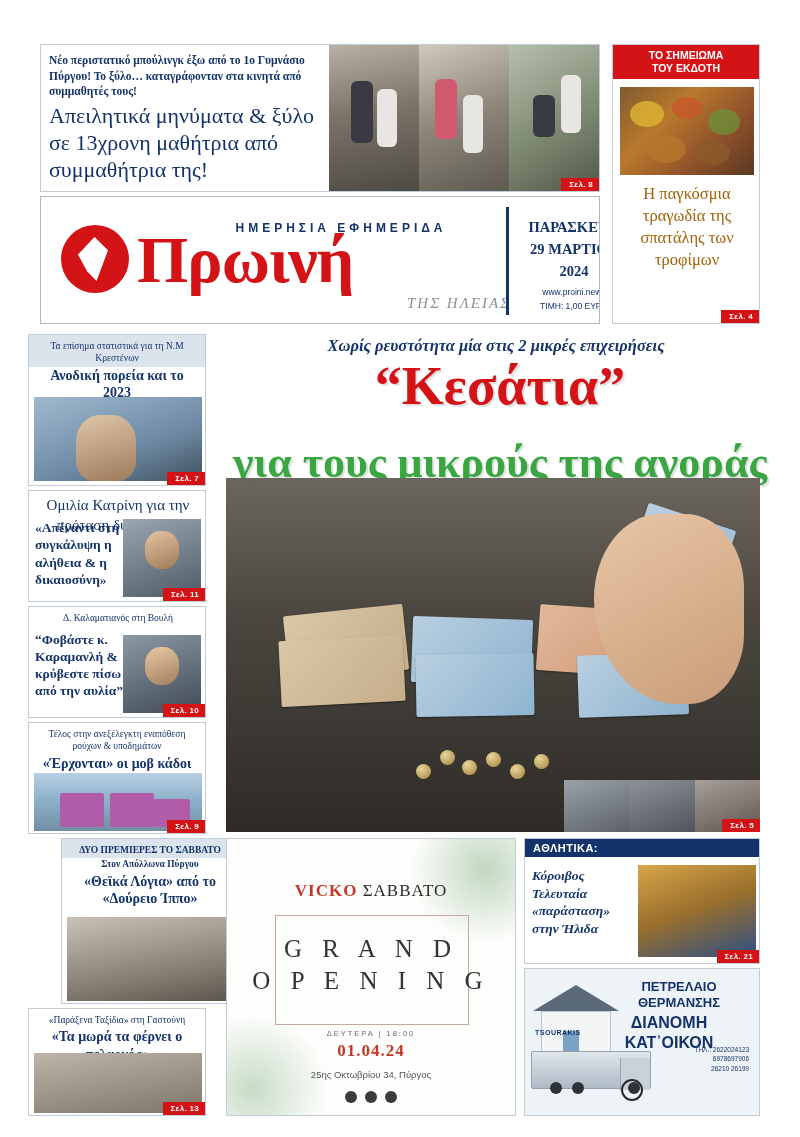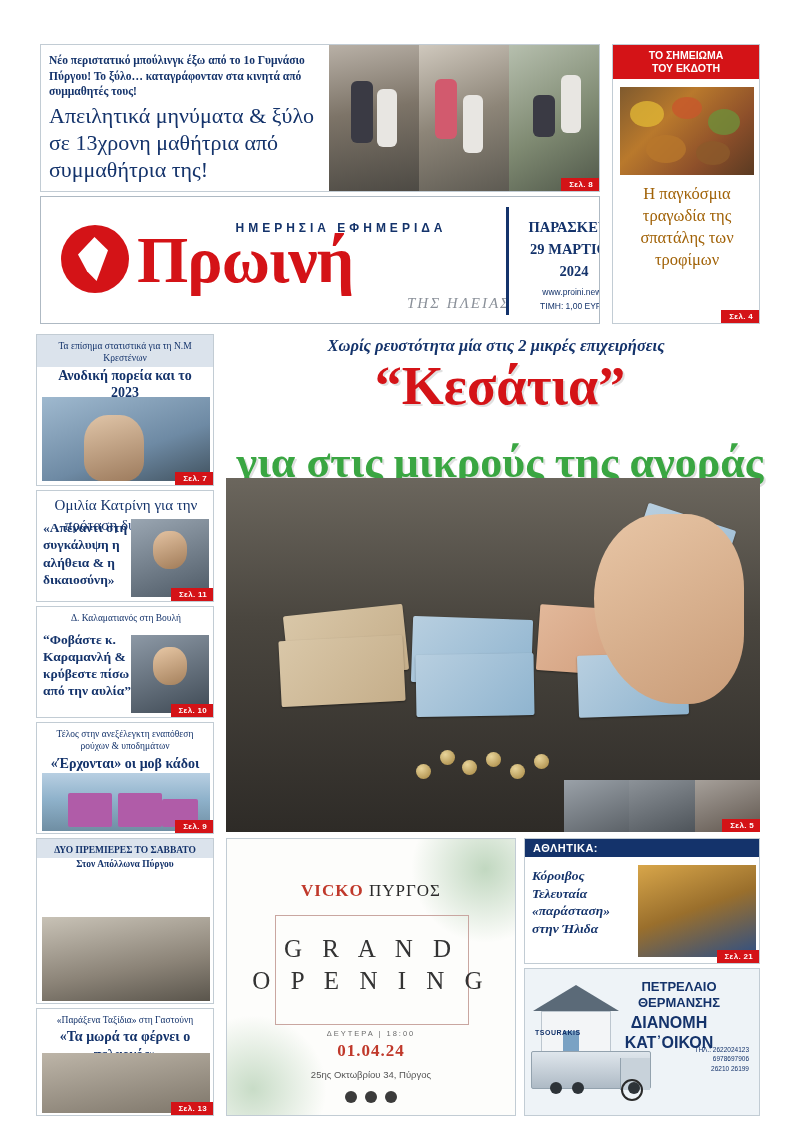--- a/index.html
+++ b/index.html
@@ -129,21 +129,21 @@
     background: radial-gradient(circle at 35% 30%, #e8d49a, #a4843f); }
   #hand { position: absolute; right: 16px; top: 36px; width: 150px; height: 190px;
     background: linear-gradient(150deg,#e8c6a6 0%, #c99c78 100%); border-radius: 48% 42% 40% 60%; }
   #lead-faces { position: absolute; right: 0; bottom: 0; width: 196px; height: 52px; display: flex; }
   #lead-faces .f { flex:1; height:100%; }
   .face1 { background: linear-gradient(160deg,#9aa1a8,#5c6268); }
   .face2 { background: linear-gradient(160deg,#8c9298,#4e545a); }
   .face3 { background: linear-gradient(160deg,#a6a09a,#60564e); }
 
   
-  .lbox { left: 36px; width: 178px; border: 1px solid #c2ccd4; background: #fff; }
+  .lbox { left: 28px; width: 178px; border: 1px solid #c2ccd4; background: #fff; }
   .lbox .kick {
     font-size: 9.5px; color: #14336b; text-align: center; line-height: 1.3;
     padding: 5px 6px 2px; font-family: "Liberation Serif", serif;
   }
   .lbox .hl {
     font-size: 14px; color: #14336b; text-align: center; line-height: 1.25;
     padding: 0 6px 5px; font-weight: normal;
   }
   .lbox .hl.b { font-weight: bold; }
 
@@ -172,21 +172,21 @@
   #lb3 .tx { position: absolute; left: 6px; top: 24px; width: 96px; color:#14336b;
     font-size: 13.5px; line-height: 1.26; font-weight: bold; }
   #lb3 .kick2 { position: absolute; left: 6px; top: 5px; width: 166px; text-align:center;
     font-size: 9.5px; color:#14336b; line-height:1.3; }
 
   #lb4 { top: 722px; height: 112px; }
   #lb4-photo { position: absolute; left: 5px; top: 50px; width: 168px; height: 58px;
     background: linear-gradient(180deg,#b8cfe2 0%, #8fb2cb 45%, #6f8ea3 100%); }
   .bin { position:absolute; bottom: 4px; width: 44px; height: 34px; background:#b05ca8; border-radius: 2px; }
 
-  #lb5 { top: 838px; height: 166px; }
+  #lb5 { top: 838px; height: 166px; margin-left: 33px; }
   #lb5 .kick { background: #dbe3ec; font-weight: bold; }
   #lb5-photo { position: absolute; left: 5px; top: 78px; width: 168px; height: 84px;
     background: linear-gradient(170deg,#c8c2b6 0%, #8b8377 60%, #5a554c 100%); }
 
   #lb6 { top: 1008px; height: 108px; }
   #lb6-photo { position: absolute; left: 5px; top: 44px; width: 168px; height: 60px;
     background: linear-gradient(170deg,#bdb5a8 0%, #7e766a 100%); }
 
   
   #ad-center { left: 226px; top: 838px; width: 290px; height: 278px;
@@ -301,21 +301,21 @@
       </div>
       <div id="masthead-meta">
         <div>www.proini.news</div>
         <div>ΤΙΜΗ: 1,00 ΕΥΡΩ</div>
       </div>
     </div>
   </div>
 
   <div id="lead-kicker">Χωρίς ρευστότητα μία στις 2 μικρές επιχειρήσεις</div>
   <div id="lead-title">“Κεσάτια”</div>
-  <div id="lead-title2">για στις μικρούς της αγοράς</div>
+  <div id="lead-title2">για τους μικρούς της αγοράς</div>
 
   <div class="box" id="lead-photo">
     <div id="cashdrawer">
       <div class="note n10" style="left:60px; top:132px; width:120px; height:66px; transform:rotate(-6deg);"></div>
       <div class="note n10" style="left:54px; top:160px; width:124px; height:66px; transform:rotate(-3deg);"></div>
       <div class="note n20" style="left:186px; top:140px; width:120px; height:66px; transform:rotate(2deg);"></div>
       <div class="note n20" style="left:190px; top:176px; width:118px; height:62px; transform:rotate(-1deg);"></div>
       <div class="note n50" style="left:312px; top:130px; width:116px; height:66px; transform:rotate(4deg);"></div>
       <div class="note n20" style="left:402px; top:36px; width:92px; height:120px; transform:rotate(18deg);"></div>
       <div class="note n20" style="left:352px; top:176px; width:110px; height:62px; transform:rotate(-2deg);"></div>
@@ -370,37 +370,38 @@
       <div class="bin" style="left:26px;"></div>
       <div class="bin" style="left:76px;"></div>
       <div class="bin" style="left:120px; width:36px; height:28px;"></div>
     </div>
     <div class="seal">Σελ. 9</div>
   </div>
 
   <div class="box lbox" id="lb5">
     <div class="kick">ΔΥΟ ΠΡΕΜΙΕΡΕΣ ΤΟ ΣΑΒΒΑΤΟ</div>
     <div class="kick" style="background:#fff; padding-top:0;">Στον Απόλλωνα Πύργου</div>
+    <div class="hl b">«Θεϊκά Λόγια» από το «Δούρειο Ίππο»</div>
     <div id="lb5-photo"></div>
   </div>
 
   <div class="box lbox" id="lb6">
     <div class="kick">«Παράξενα Ταξίδια» στη Γαστούνη</div>
     <div class="hl b">«Τα μωρά τα φέρνει ο πελαργός»</div>
     <div id="lb6-photo"></div>
     <div class="seal">Σελ. 13</div>
   </div>
 
   <div class="box" id="ad-center">
     <div id="ad-leafs"></div>
     <div id="ad-leafs2"></div>
     <div id="ad-frame"></div>
     <div id="ad-brand">
       <span class="vi">VICKO</span>
-      <span>ΠΥΡΓΟΣ</span>
+      <span>ΣΑΒΒΑΤΟ</span>
     </div>
     <div id="ad-grand">G R A N D</div>
     <div id="ad-opening">O P E N I N G</div>
     <div id="ad-hours">ΔΕΥΤΕΡΑ | 18:00</div>
     <div id="ad-date">01.04.24</div>
     <div id="ad-addr">25ης Οκτωβρίου 34, Πύργος</div>
     <div id="ad-social">
       <span></span>
       <span></span>
       <span></span>

